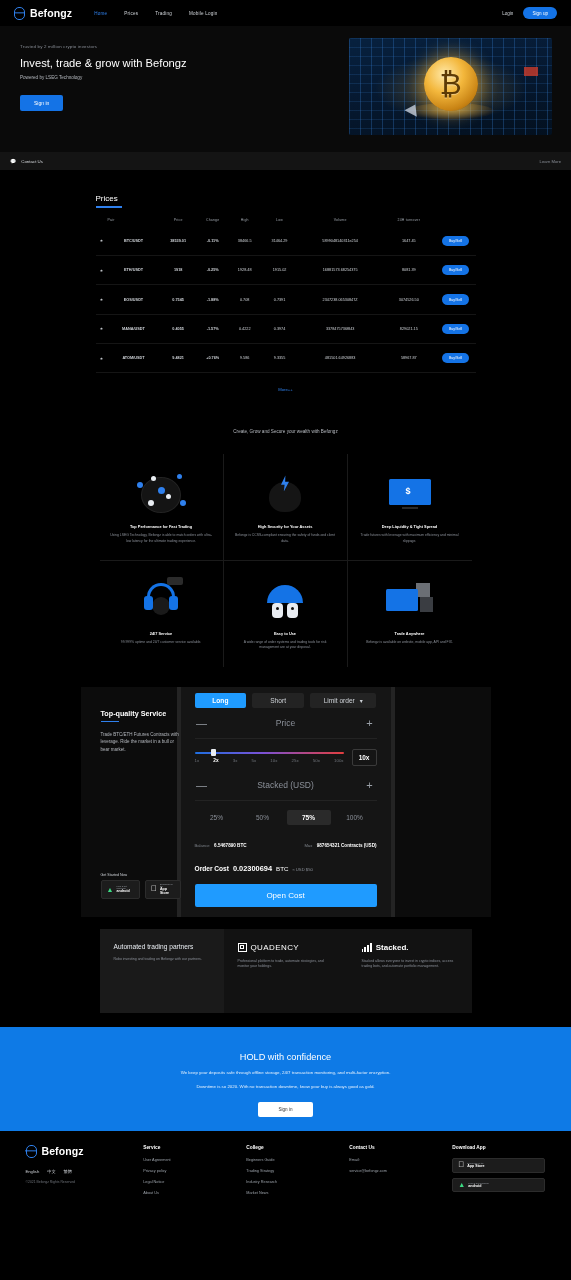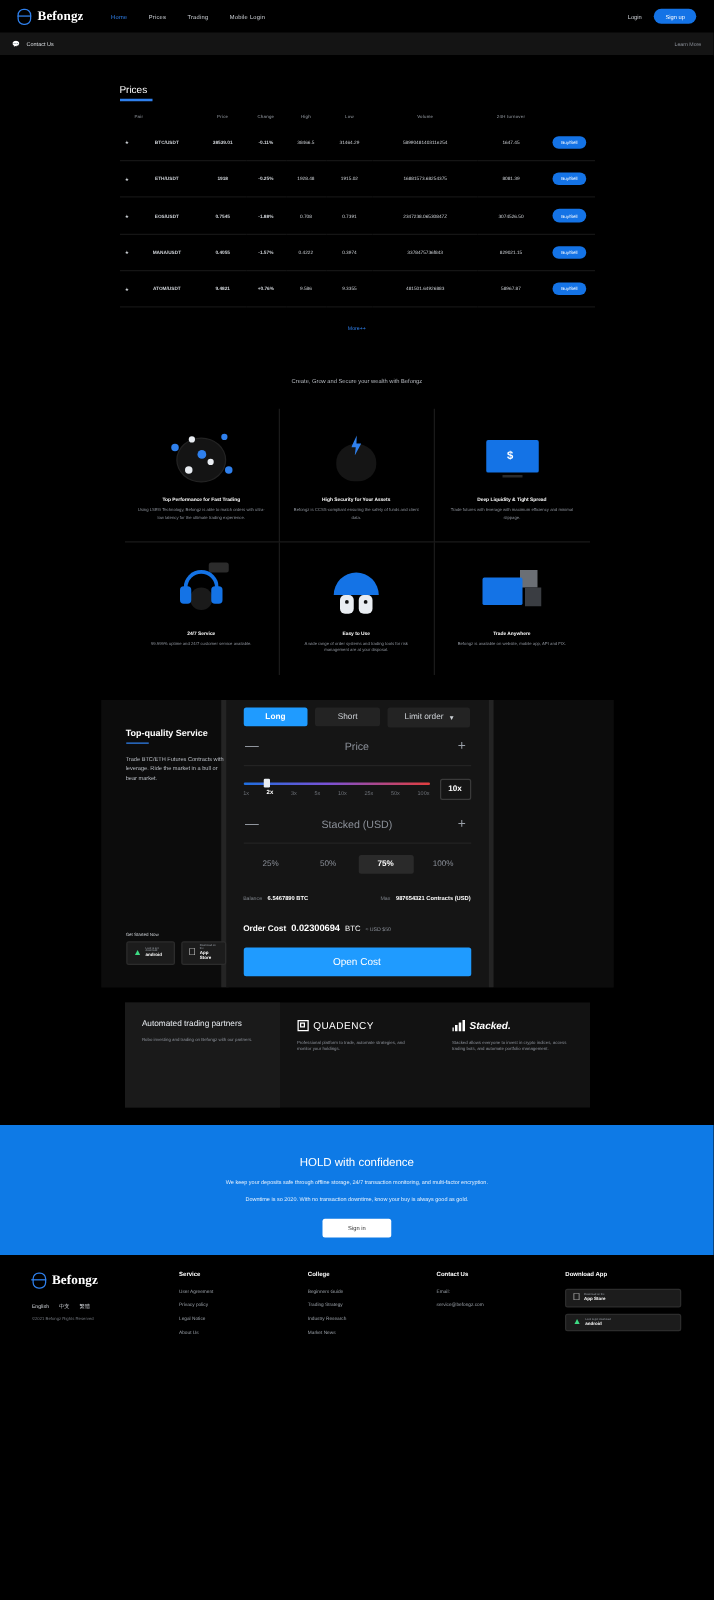--- a/index.html
+++ b/index.html
@@ -10,21 +10,21 @@
     color: #fff;
     overflow: hidden;
   }
   .page { width: 571px; height: 1280px; position: relative; }
 
   
   .nav {
     height: 26px; background: #000; display: flex; align-items: center;
     padding: 0 14px; gap: 0;
   }
-  .brand { display: flex; align-items: center; gap: 5px; margin-right: 22px; font-family: Liberation Serif, serif; }
+  .brand { display: flex; align-items: center; gap: 5px; margin-right: 22px; }
   .brand-mark {
     width: 11px; height: 13px; border: 1.3px solid #2f80ed; border-radius: 5px;
     position: relative;
   }
   .brand-mark::after {
     content: ""; position: absolute; left: -1.3px; right: -1.3px; top: 50%;
     height: 1.3px; background: #2f80ed; transform: translateY(-50%);
   }
   .brand-text { font-size: 10.5px; font-weight: bold; letter-spacing: .1px; }
   .nav-links { display: flex; gap: 17px; align-items: center; }
@@ -277,21 +277,21 @@
   .pcard h3 { font-size: 6.6px; color:#e9edf2; font-weight:normal; line-height:1.35; }
   .pcard p { font-size: 3.5px; color:#8b9099; line-height:1.6; margin-top: 6px; }
   .plogo { display:flex; align-items:flex-start; gap:4px; margin-bottom: 7px; }
   .plogo .q-mark {
     width: 9px; height:9px; border:1.2px solid #fff; display:flex; align-items:center; justify-content:center;
   }
   .plogo .q-mark i { width:3.5px; height:3.5px; border:1px solid #fff; font-style:normal; }
   .plogo .q-name { font-size: 8px; color:#fff; letter-spacing:.4px; }
   .plogo .bars { display:flex; align-items:flex-end; gap:1px; height:9px; }
   .plogo .bars i { width:1.8px; background:#fff; }
-  .plogo .s-name { font-size: 8px; color:#fff; font-weight:bold;font-style:italic; }
+  .plogo .s-name { font-size: 8px; color:#fff; font-weight:bold; }
 
   
   .hold {
     margin-top: 14px; background:#0e7ae6; height: 104px; text-align:center;
     padding-top: 25px;
   }
   .hold h2 { font-size: 9.2px; color:#fff; font-weight:normal; }
   .hold p { font-size: 4.4px; color:#e6f1fd; margin-top: 7px; line-height:1.65; }
   .btn-signin-hold {
     margin-top: 12px; background:#fff; color:#333; border:0;
@@ -328,20 +328,33 @@
       <span class="nav-link">Prices</span>
       <span class="nav-link">Trading</span>
       <span class="nav-link">Mobile Login</span>
     </div>
     <div class="nav-right">
       <span class="nav-login">Login</span>
       <button class="btn-signup">Sign up</button>
     </div>
   </div>
 
+  <div class="hero">
+    <div class="hero-kicker">Trusted by 2 million crypto investors</div>
+    <div class="hero-title">Invest, trade &amp; grow with Befongz</div>
+    <div class="hero-sub">Powered by LSEG Technology</div>
+    <button class="btn-signin-hero">Sign in</button>
+    <div class="hero-art">
+      <div class="circuit"></div>
+      <div class="coin-base"></div>
+      <div class="coin"></div>
+      <div class="art-red"></div>
+      <div class="art-arrow"></div>
+    </div>
+  </div>
 
   <div class="contact-strip">
     <div class="cs-left">
       <span class="cs-icon">💬</span>
       <span class="cs-text">Contact Us</span>
     </div>
     <span class="cs-right">Learn More</span>
   </div>
 
   <div class="prices-wrap">

